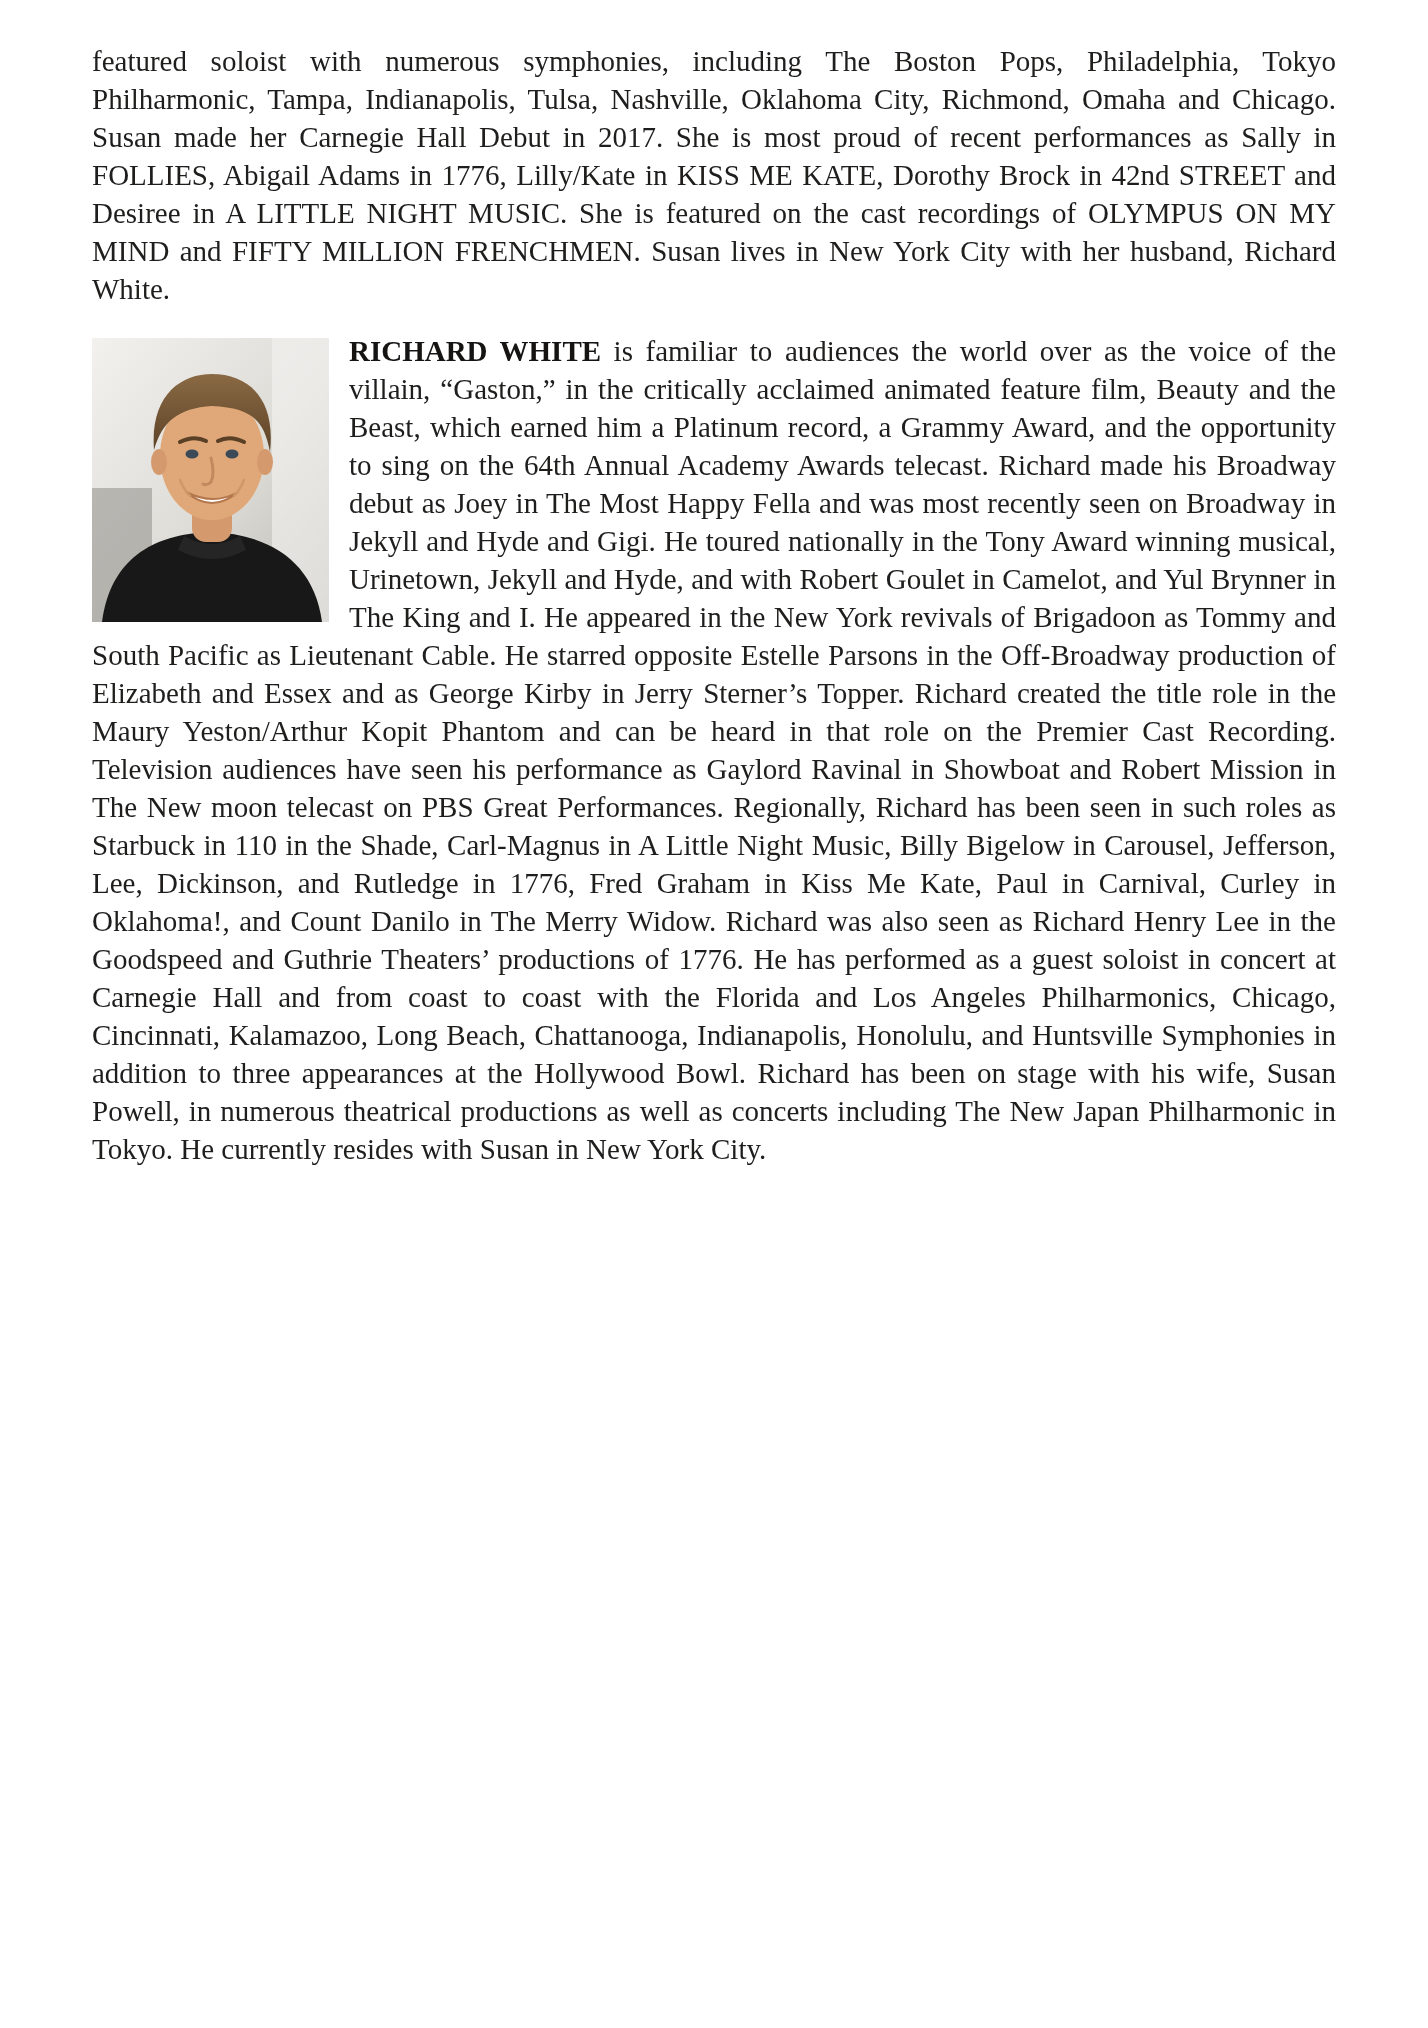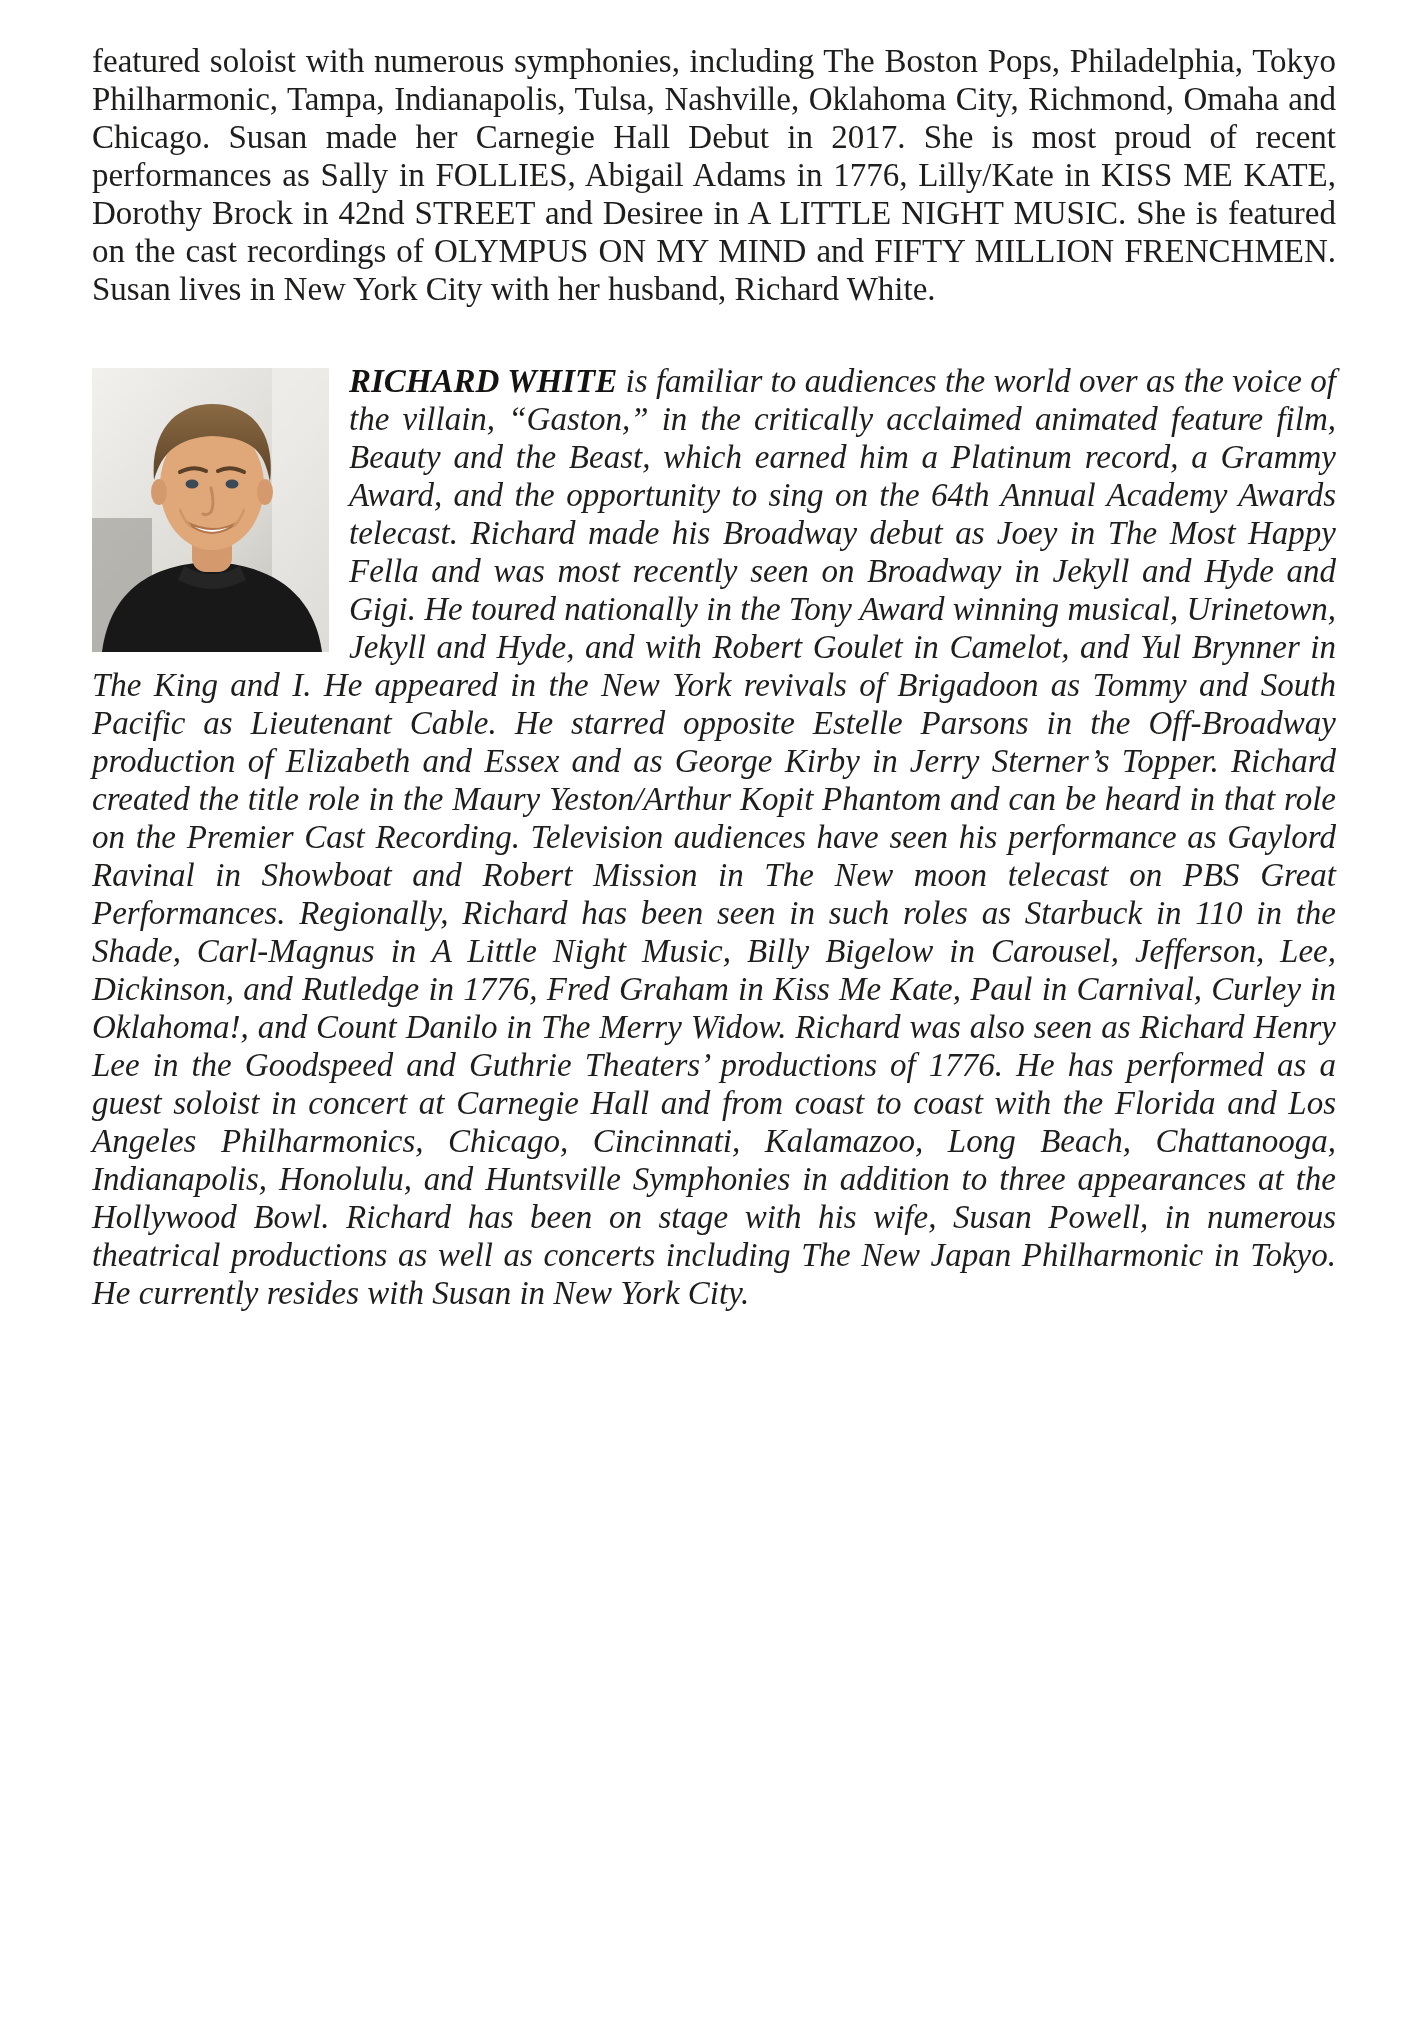--- a/index.html
+++ b/index.html
@@ -9,32 +9,31 @@
   }
   .page {
     position: relative;
     width: 1428px;
     min-height: 2028px;
     box-sizing: border-box;
     margin: 0 auto;
     padding: 42px 92px 28px 92px;
     background: #ffffff;
     font-family: "Liberation Serif", serif;
-    font-size: 33px;
+    font-size: 29px;
     line-height: 38px;
     color: #1f1e1d;
     text-align: justify;
     text-justify: inter-word;
   }
   p.para {
     margin: 0;
   }
   p.para + p.para {
-    margin-top: 54px;
-    font-style: italic;
+    margin-top: 24px;
   }
   .lead-name {
     font-weight: bold;
     color: #151413;
   }
   .headshot {
     float: left;
     width: 237px;
     height: 284px;
     margin: 6px 20px 4px 0;

